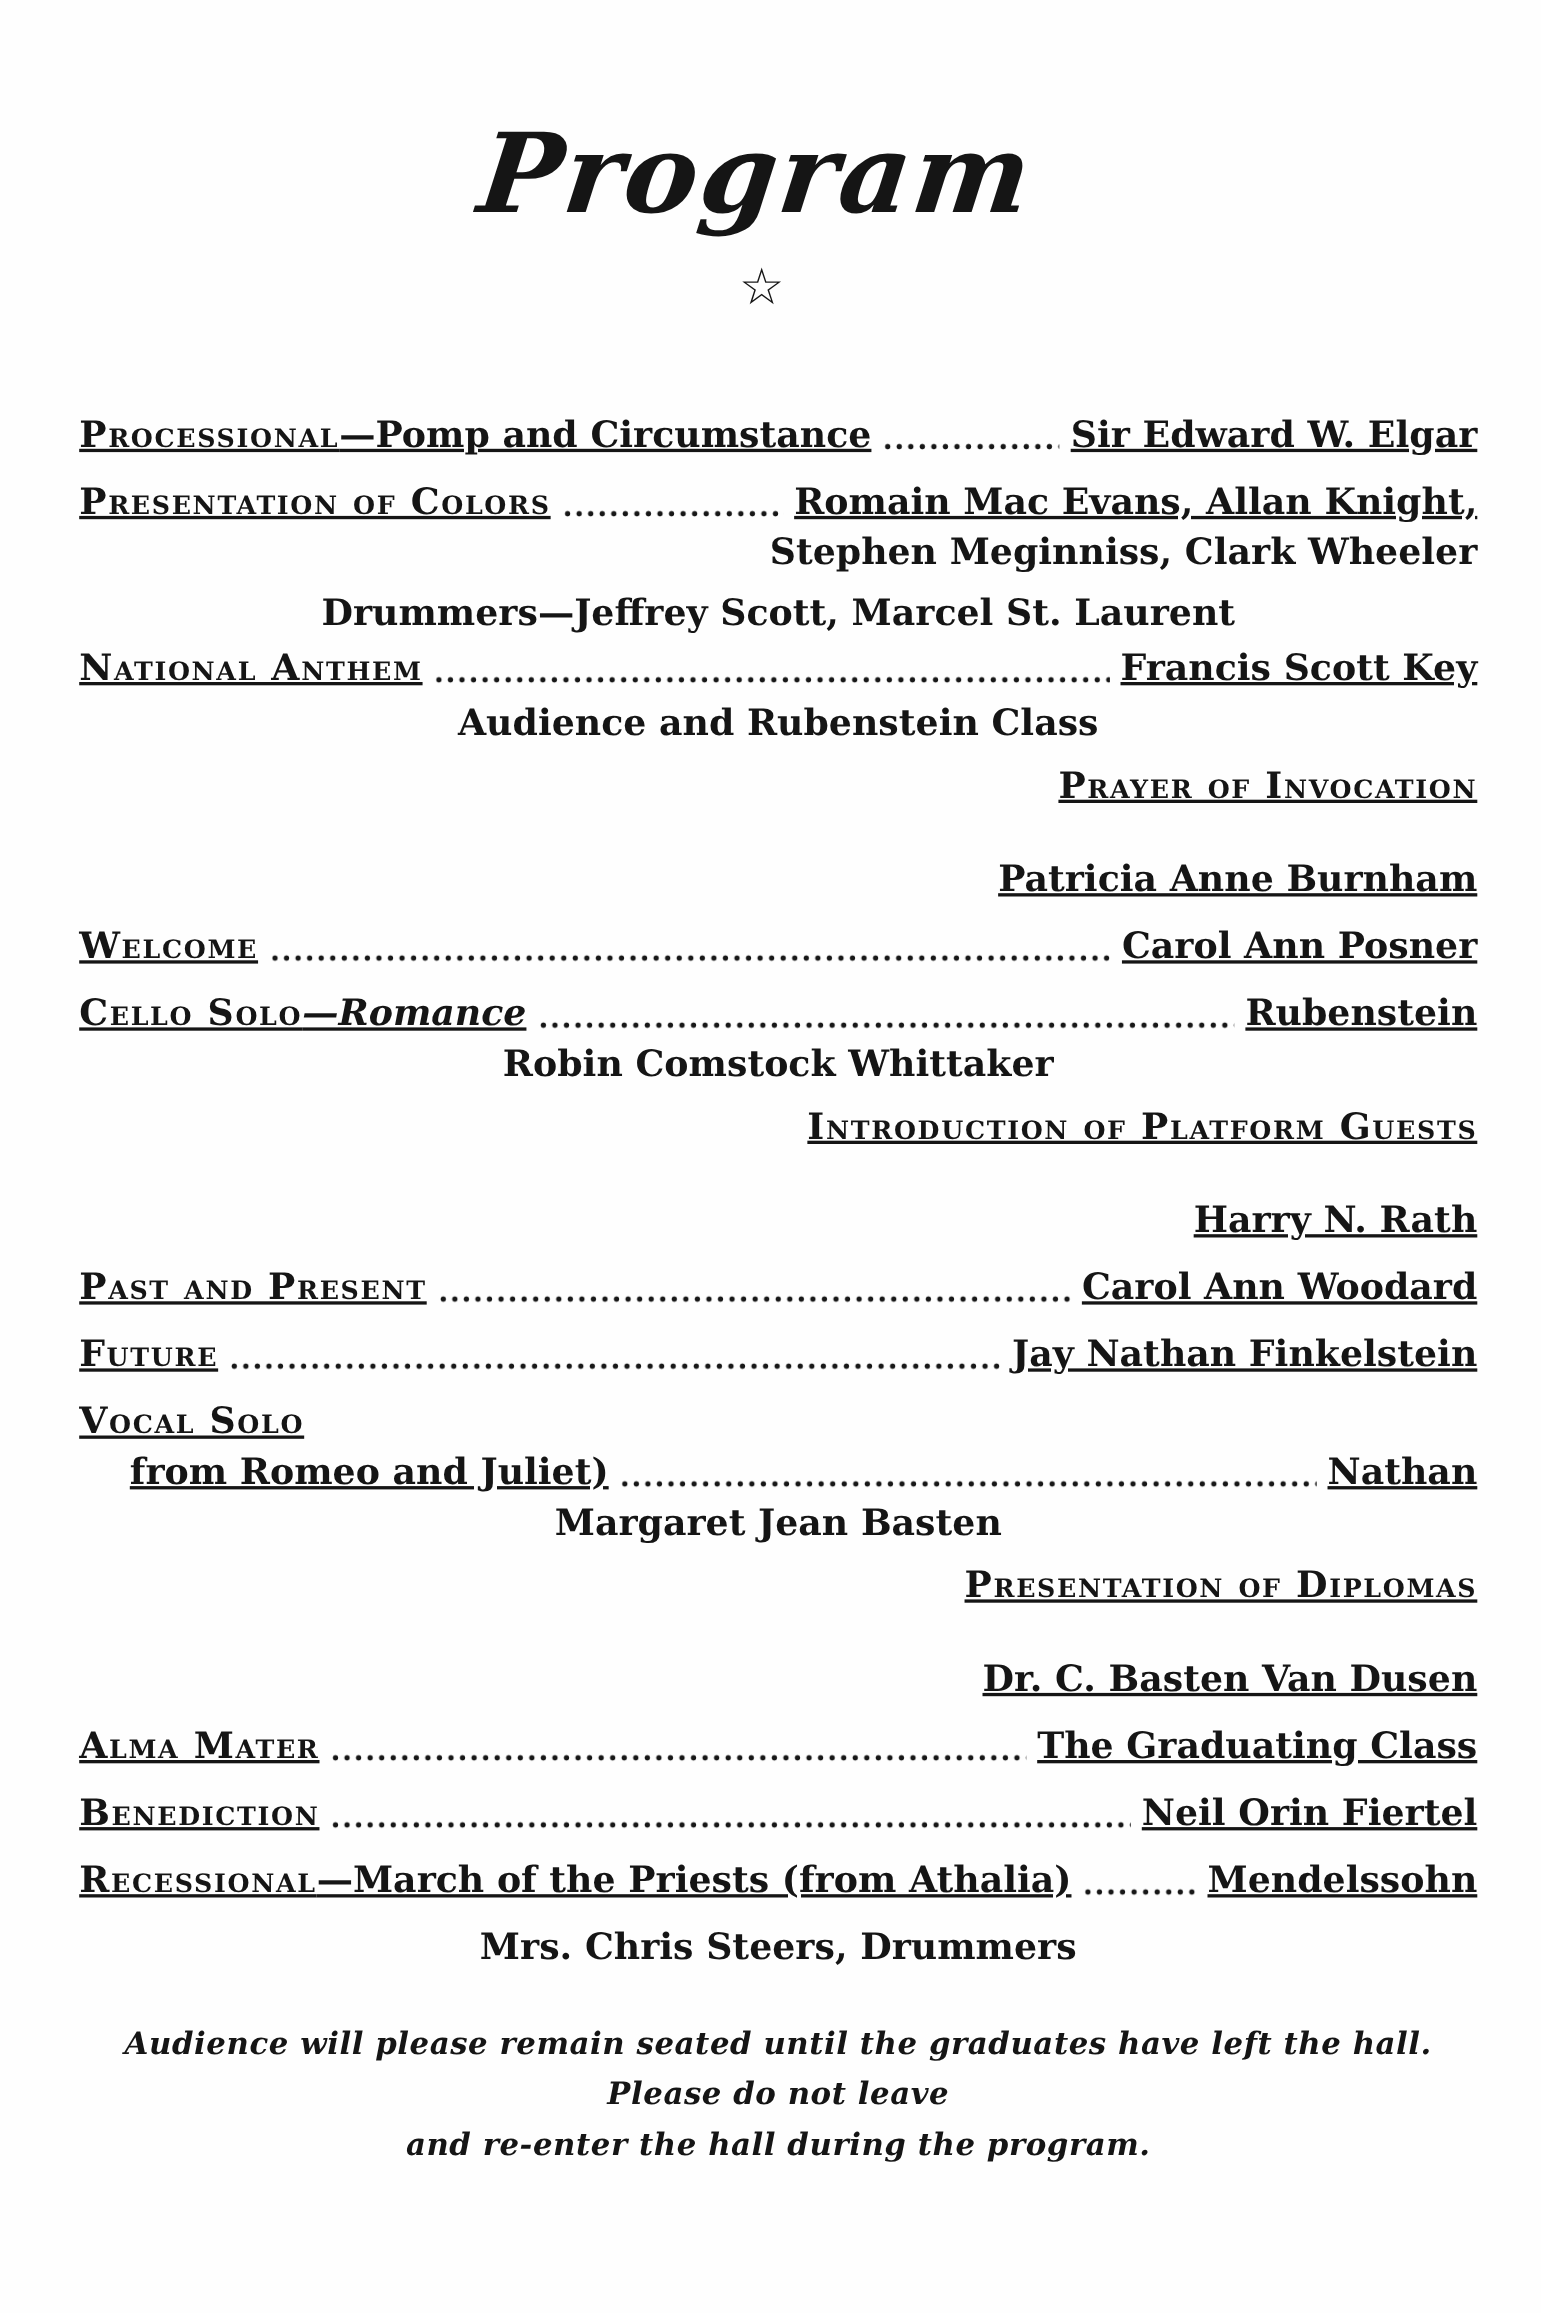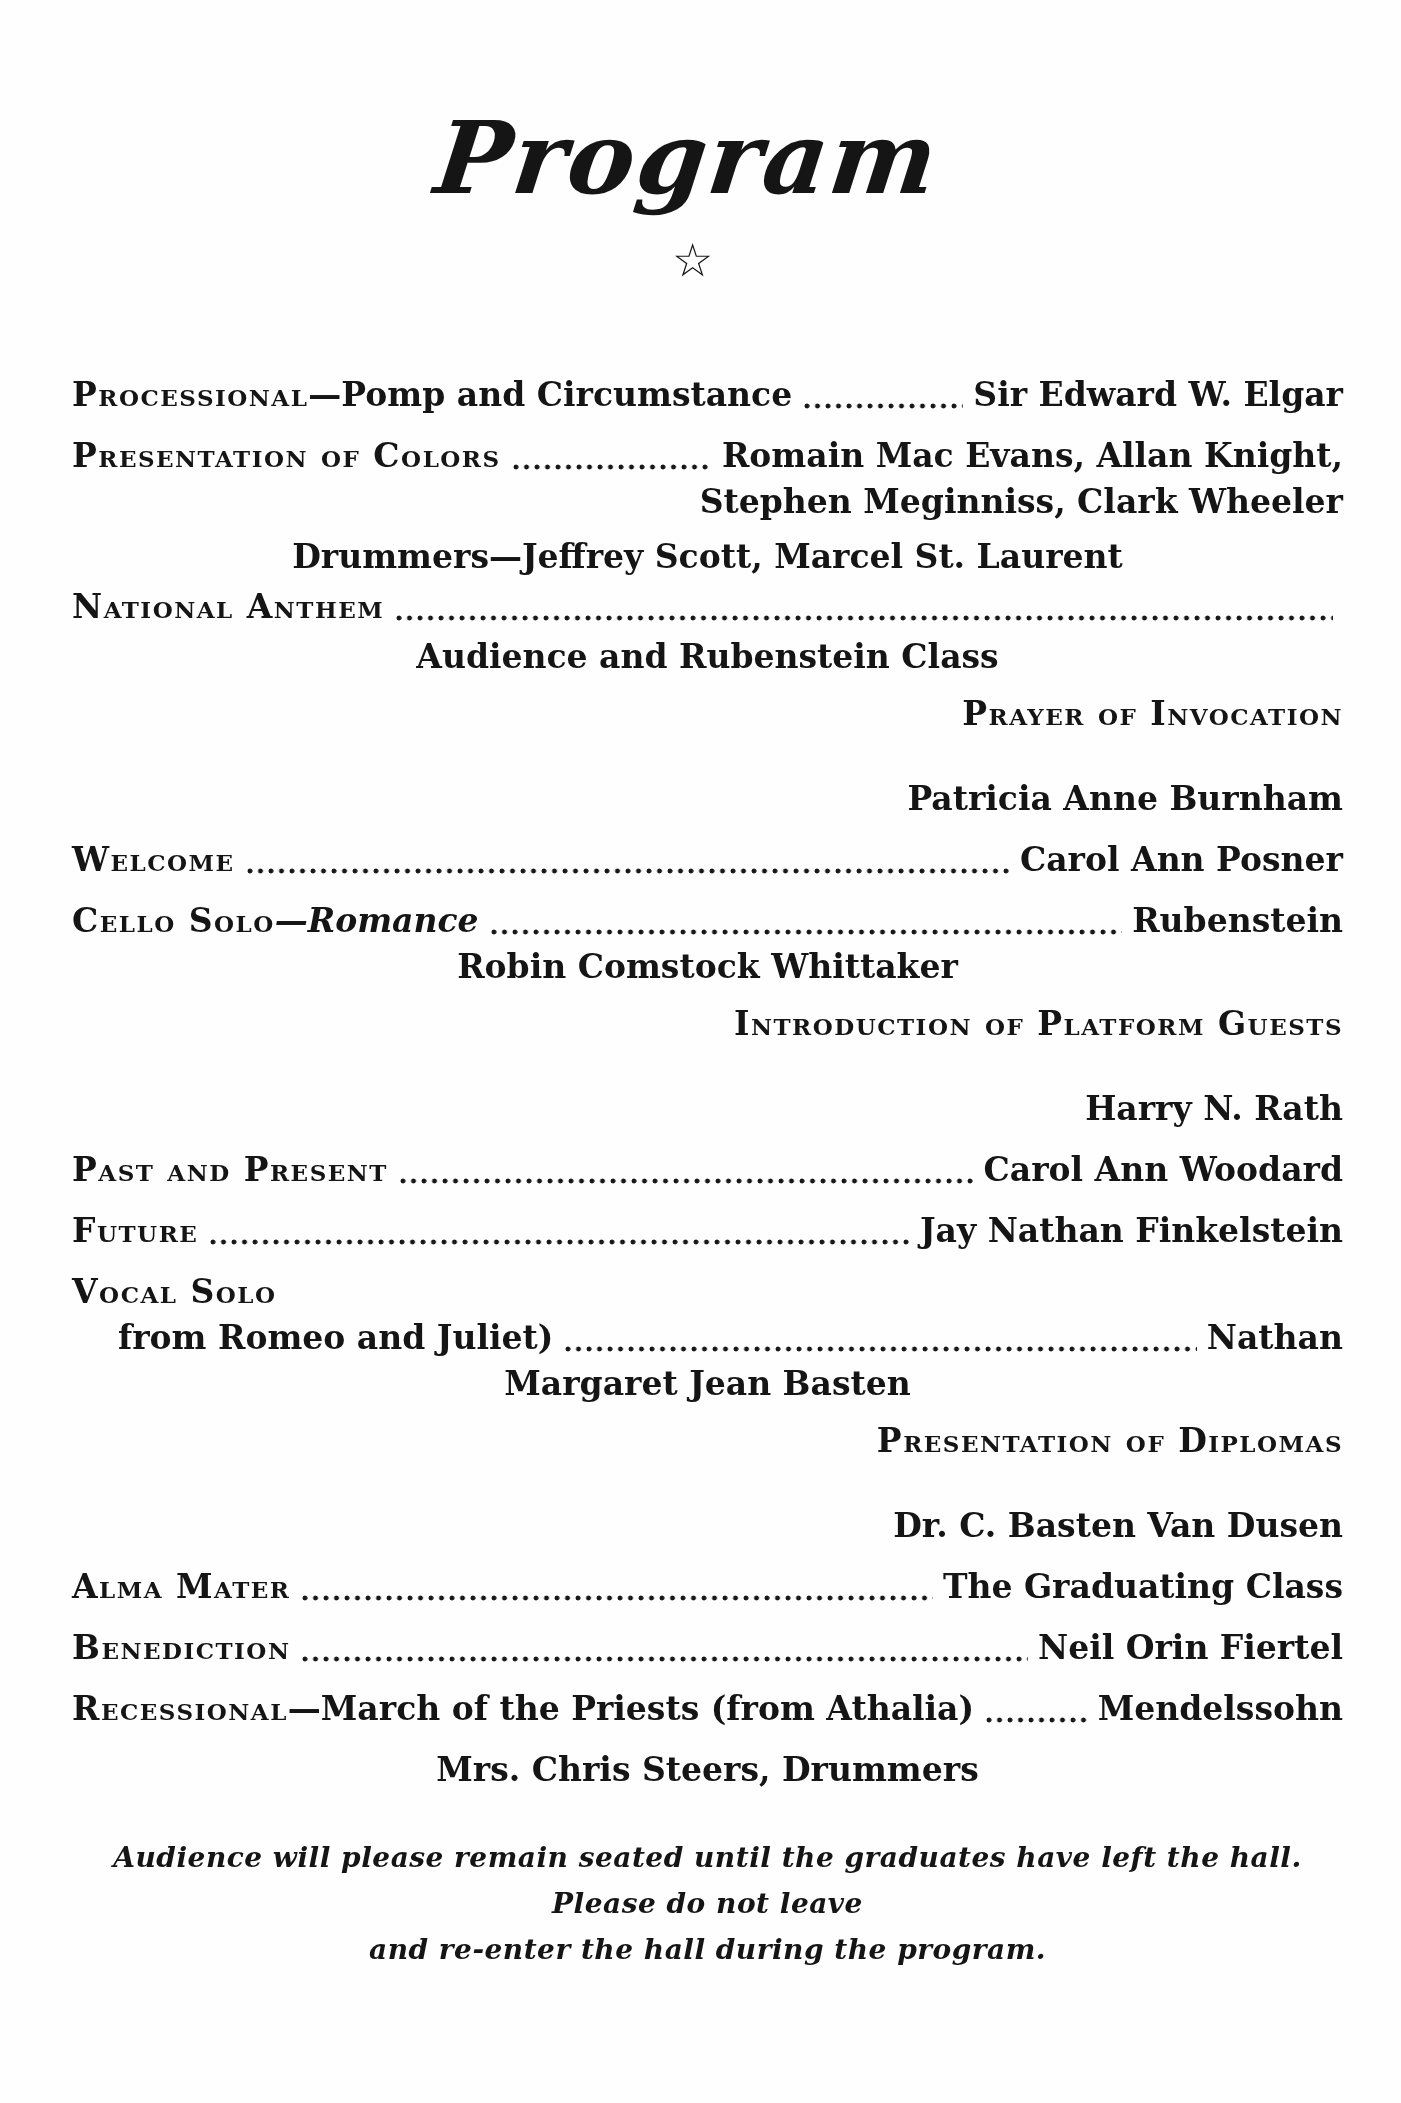--- a/index.html
+++ b/index.html
@@ -34,20 +34,21 @@
     margin:16px 30px 0 0;
     font-family:"DejaVu Sans","Liberation Sans",sans-serif;
     font-weight:400;
   }
   .list{margin-top:86px;}
   .row{
     display:flex;
     align-items:flex-end;
     font-size:33px;
     line-height:46px;
+    text-decoration:underline;
   }
   .sc{
     font-variant:small-caps;
     letter-spacing:1.5px;
     white-space:pre;
   }
   .suffix{white-space:pre;}
   .italic{font-style:italic;}
   .leader{
     flex:1 1 30px;
@@ -96,20 +97,21 @@
       <span class="leader"></span>
       <span class="name">Romain Mac Evans, Allan Knight,</span>
     </div>
     <div class="right-line">Stephen Meginniss, Clark Wheeler</div>
 
     <div class="center-line mt-d">Drummers—Jeffrey Scott, Marcel St. Laurent</div>
 
     <div class="row mt-c">
       <span class="sc">National Anthem</span>
       <span class="leader"></span>
+      <span class="name">Francis Scott Key</span>
     </div>
     <div class="center-line mt-c">Audience and Rubenstein Class</div>
 
     <div class="row mt-b">
       <span class="sc">Prayer of Invocation</span>
       <span class="leader"></span>
       <span class="name">Patricia Anne Burnham</span>
     </div>
 
     <div class="row mt-a">

